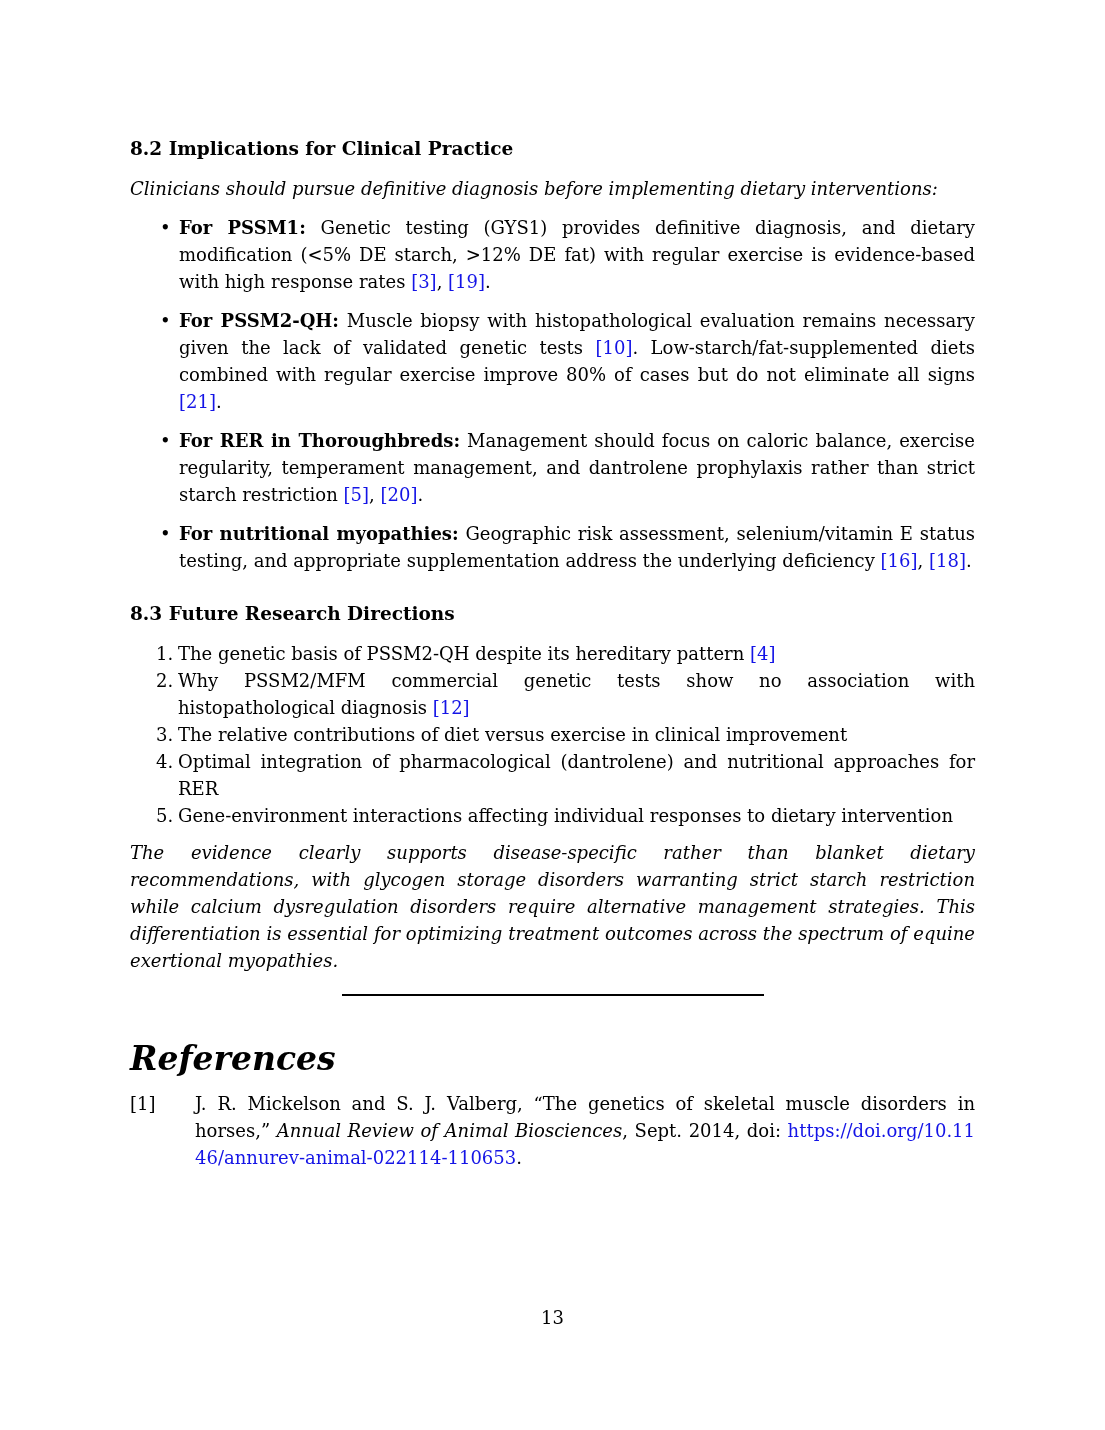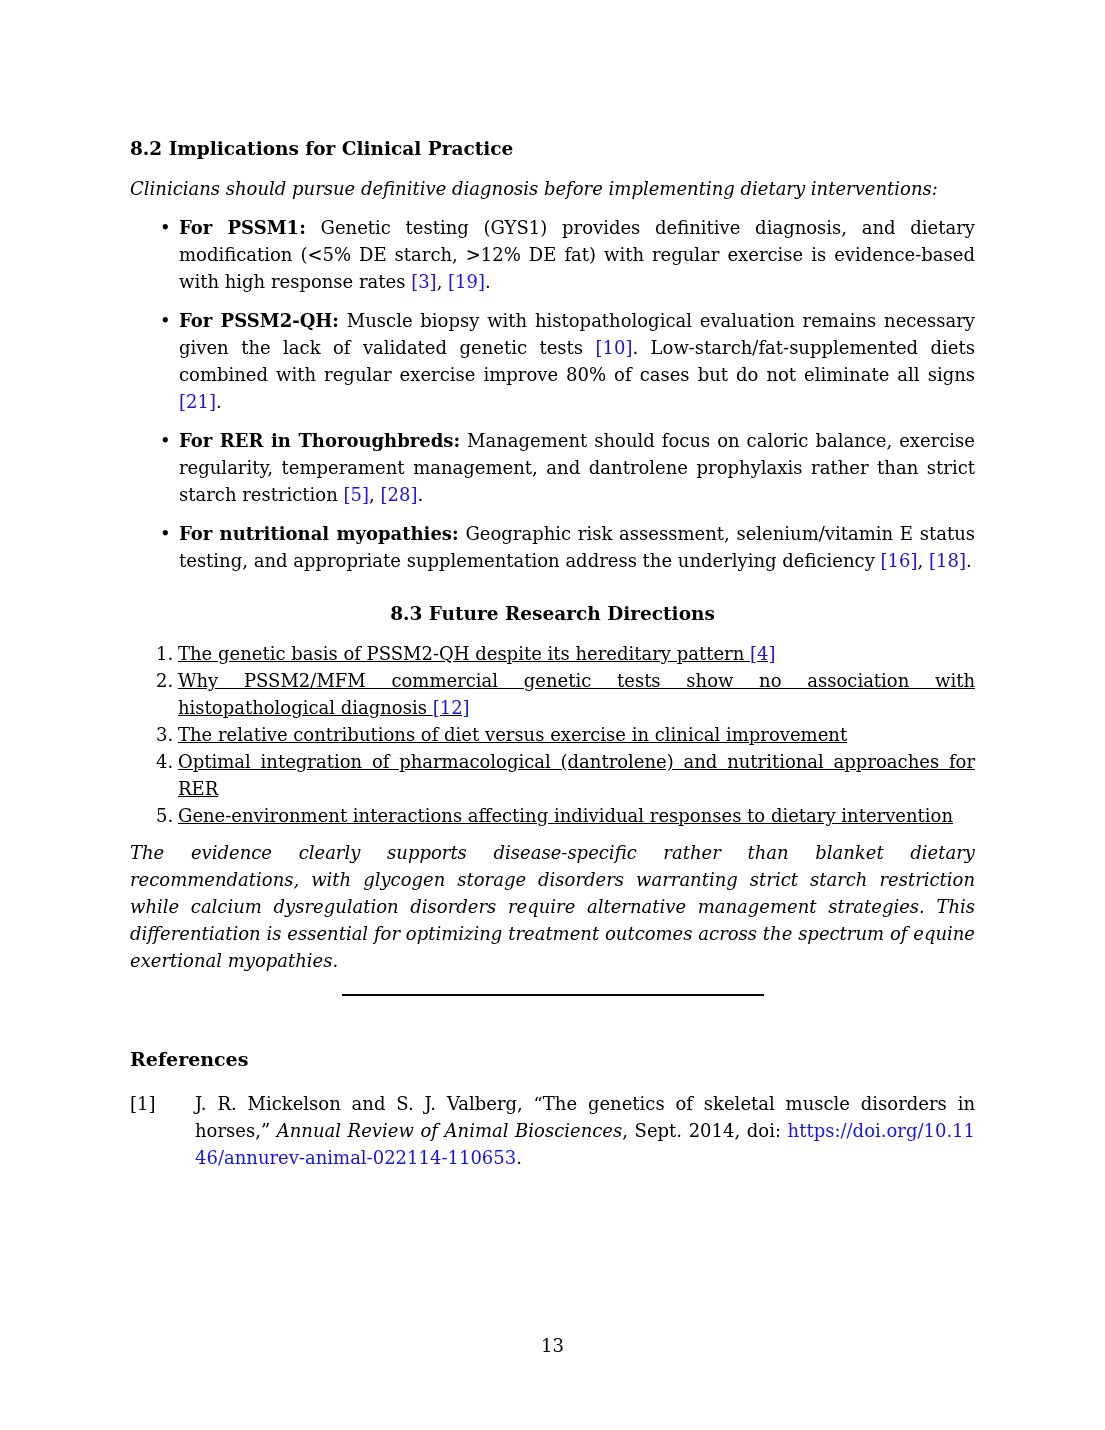--- a/index.html
+++ b/index.html
@@ -15,21 +15,21 @@
     line-height: 27px;
     color: var(--text, #000);
     overflow: hidden;
   }
   .subheading {
     font-size: 18.5px;
     line-height: 27px;
     font-weight: bold;
     margin: 0 0 13px 0;
   }
-  .subheading-83 { margin-top: 0; text-align: center; }
+  .subheading-83 { margin-top: 0; }
   .para {
     margin: 0 0 12px 0;
     text-align: justify;
     hyphens: auto;
     font-style: italic;
     -webkit-hyphens: auto;
   }
   .bullet-list { margin: 0 0 26px 0; }
   .bullet-item {
     display: flex;
@@ -57,54 +57,54 @@
   .num-item { display: flex; }
   .num-label {
     flex: 0 0 48px;
     box-sizing: border-box;
     padding-left: 26px;
   }
   .num-text {
     flex: 1;
     text-align: justify;
     hyphens: auto;
-    text-decoration: underline;
     -webkit-hyphens: auto;
   }
   .closing-para { margin: 0 0 20px 0; }
   .divider {
     width: 422px;
     height: 2px;
     background: #000;
     margin: 0 auto;
   }
   .refs-heading {
-    font-size: 19px;
+    font-size: 33px;
     line-height: 34px;
     font-weight: bold;
     margin: 46px 0 14px 0;
+    font-style: italic;
   }
   .ref-item { display: flex; }
   .ref-label { flex: 0 0 65px; }
   .ref-text {
     flex: 1;
     text-align: justify;
     hyphens: auto;
     -webkit-hyphens: auto;
   }
   .ref-text em { }
   .url-link {
     color: var(--link, #1414E6);
     cursor: pointer;
     text-decoration: none;
     word-break: break-all;
   }
   .page-number {
     position: absolute;
-    top: 1332px;
+    top: 1304px;
     left: 0;
     width: 100%;
     text-align: center;
   }
 </style>
 </head>
 <body>
 
 <div class="page">
 
@@ -119,21 +119,21 @@
       <div class="bullet-text"><span class="bold-lead">For PSSM1:</span><span> Genetic testing (GYS1) provides definitive diagnosis, and dietary modification (&lt;5% DE starch, &gt;12% DE fat) with regular exercise is evidence-based with high response rates </span><span class="cite">[3]</span><span>, </span><span class="cite">[19]</span><span>.</span></div>
     </div>
 
     <div class="bullet-item">
       <span class="bullet-marker">•</span>
       <div class="bullet-text"><span class="bold-lead">For PSSM2-QH:</span><span> Muscle biopsy with histopathological evaluation remains necessary given the lack of validated genetic tests </span><span class="cite">[10]</span><span>. Low-starch/fat-supplemented diets combined with regular exercise improve 80% of cases but do not eliminate all signs </span><span class="cite">[21]</span><span>.</span></div>
     </div>
 
     <div class="bullet-item">
       <span class="bullet-marker">•</span>
-      <div class="bullet-text"><span class="bold-lead">For RER in Thoroughbreds:</span><span> Management should focus on caloric balance, exercise regularity, temperament management, and dantrolene prophylaxis rather than strict starch restriction </span><span class="cite">[5]</span><span>, </span><span class="cite">[28]</span><span>.</span></div>
+      <div class="bullet-text"><span class="bold-lead">For RER in Thoroughbreds:</span><span> Management should focus on caloric balance, exercise regularity, temperament management, and dantrolene prophylaxis rather than strict starch restriction </span><span class="cite">[5]</span><span>, </span><span class="cite">[20]</span><span>.</span></div>
     </div>
 
     <div class="bullet-item">
       <span class="bullet-marker">•</span>
       <div class="bullet-text"><span class="bold-lead">For nutritional myopathies:</span><span> Geographic risk assessment, selenium/vitamin E status testing, and appropriate supplementation address the underlying deficiency </span><span class="cite">[16]</span><span>, </span><span class="cite">[18]</span><span>.</span></div>
     </div>
 
   </div>
 
   <h3 class="subheading subheading-83">8.3 Future Research Directions</h3>

